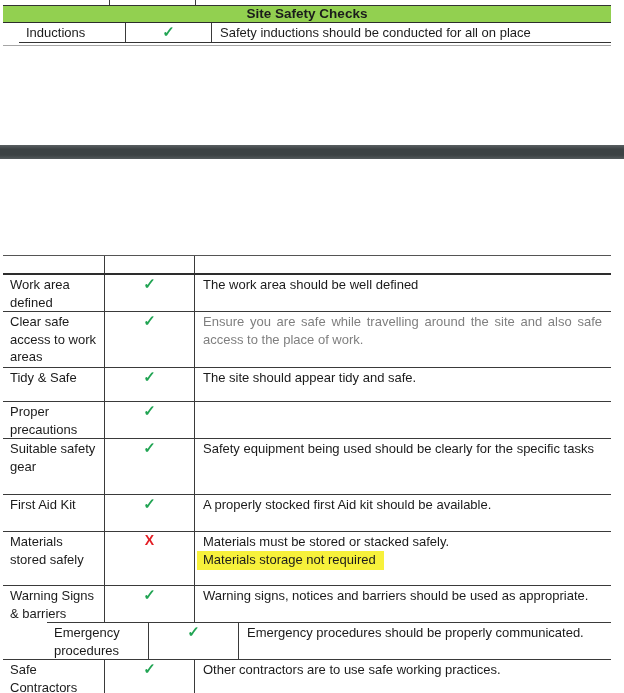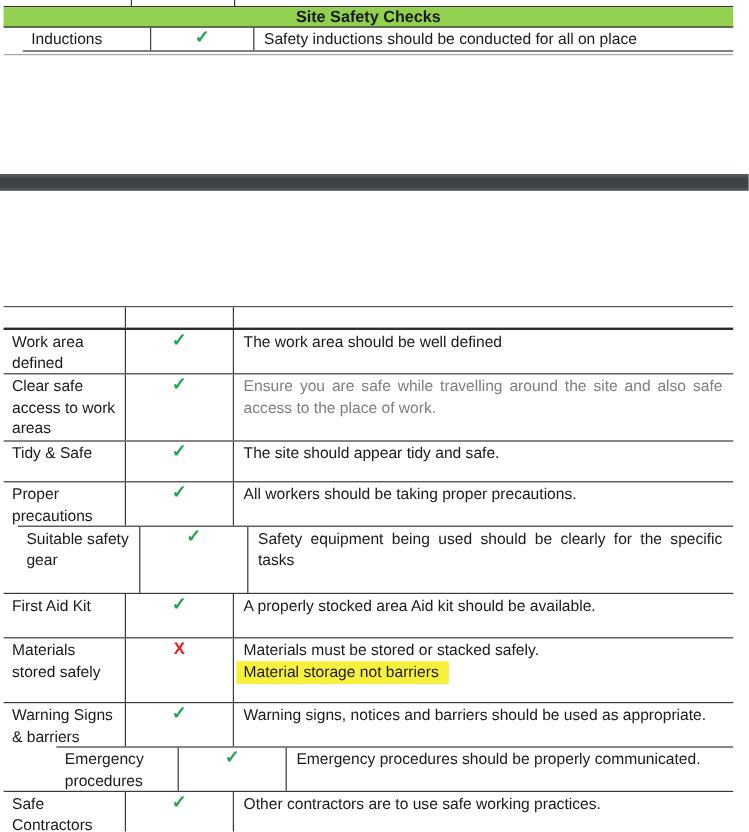--- a/index.html
+++ b/index.html
@@ -94,47 +94,43 @@
     <div class="c1">Tidy &amp; Safe</div>
     <div class="c2"><span class="status check">✓</span></div>
     <div class="c3">
       <div class="desc-text">The site should appear tidy and safe.</div>
 
     </div>
   </div>
         <div class="row data-row" style="min-height: 36px;">
     <div class="c1">Proper precautions</div>
     <div class="c2"><span class="status check">✓</span></div>
-    <div class="c3">
-      <div class="desc-text">All workers should be taking proper precautions.</div>
-
-    </div>
   </div>
-        <div class="row data-row" style="min-height: 56px; margin-left: 12px;">
+        <div class="row data-row" style="min-height: 56px;">
     <div class="c1">Suitable safety gear</div>
     <div class="c2"><span class="status check">✓</span></div>
     <div class="c3">
       <div class="desc-text">Safety equipment being used should be clearly for the specific tasks</div>
 
     </div>
   </div>
         <div class="row data-row" style="min-height: 37px;">
     <div class="c1">First Aid Kit</div>
     <div class="c2"><span class="status check">✓</span></div>
     <div class="c3">
-      <div class="desc-text">A properly stocked area Aid kit should be available.</div>
+      <div class="desc-text">A properly stocked first Aid kit should be available.</div>
 
     </div>
   </div>
         <div class="row data-row" style="min-height: 54px;">
     <div class="c1">Materials stored safely</div>
     <div class="c2"><span class="status cross">X</span></div>
     <div class="c3">
       <div class="desc-text">Materials must be stored or stacked safely.</div>
-      <div class="hl-wrap"><span class="hl">Material storage not barriers</span></div>
+      <div class="hl-wrap"><span class="hl">Materials storage not required</span></div>
     </div>
   </div>
         <div class="row data-row" style="min-height: 34px;">
     <div class="c1">Warning Signs &amp; barriers</div>
     <div class="c2"><span class="status check">✓</span></div>
     <div class="c3">
       <div class="desc-text">Warning signs, notices and barriers should be used as appropriate.</div>
 
     </div>
   </div>

